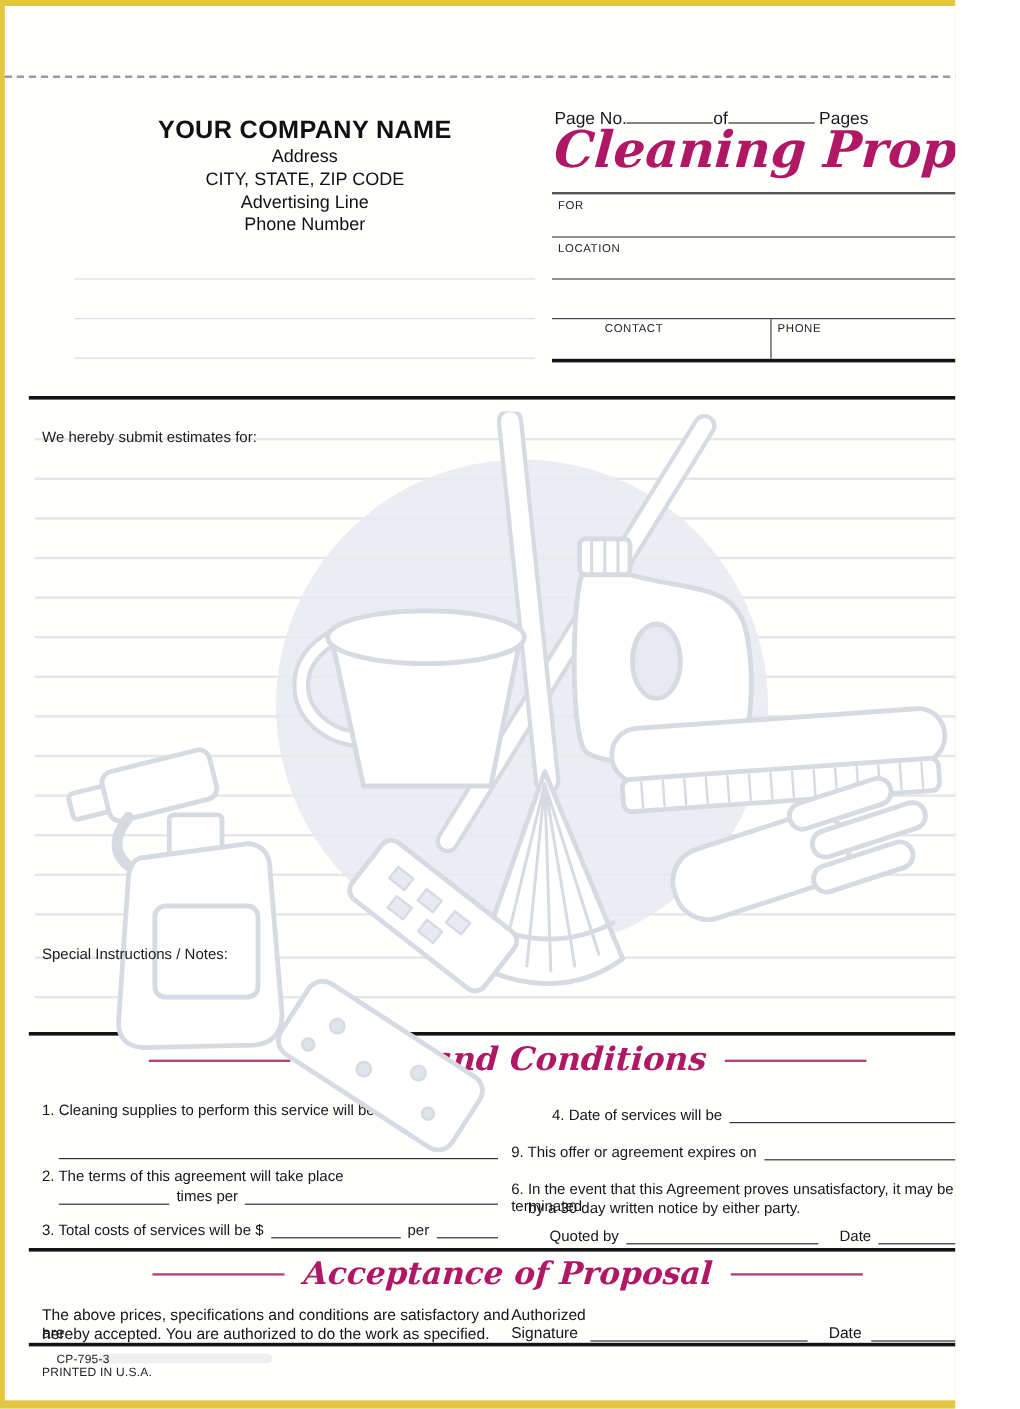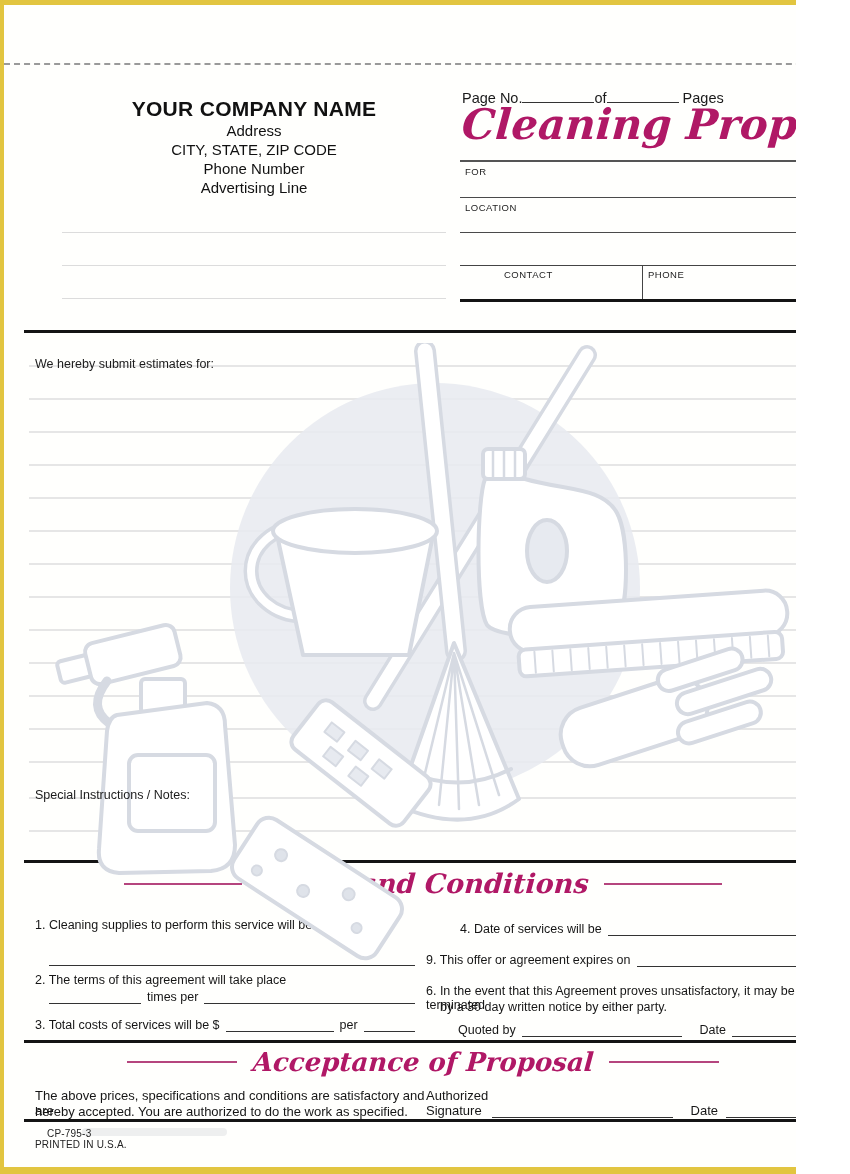--- a/index.html
+++ b/index.html
@@ -41,22 +41,22 @@
 
 <div class="frame">
   <div class="paper">
 
     <div class="perf"></div>
 
     <div class="company">
       <div class="nm">YOUR COMPANY NAME</div>
       <div class="ln">Address</div>
       <div class="ln">CITY, STATE, ZIP CODE</div>
+      <div class="ln">Advertising Line</div>
       <div class="ln">Phone Number</div>
-      <div class="ln">Advertising Line</div>
     </div>
 
     <div class="pagerow">
       <span>Page No.</span><span class="bl"></span><span>of</span><span class="bl"></span>&nbsp;<span>Pages</span>
     </div>
 
     <div class="title script">Cleaning Proposal</div>
     <div class="fline2 abs" style="left:456px;top:155px;width:362px;border-color:#555;"></div>
 
     <div class="lab" style="left:461px;top:161px;">FOR</div>

